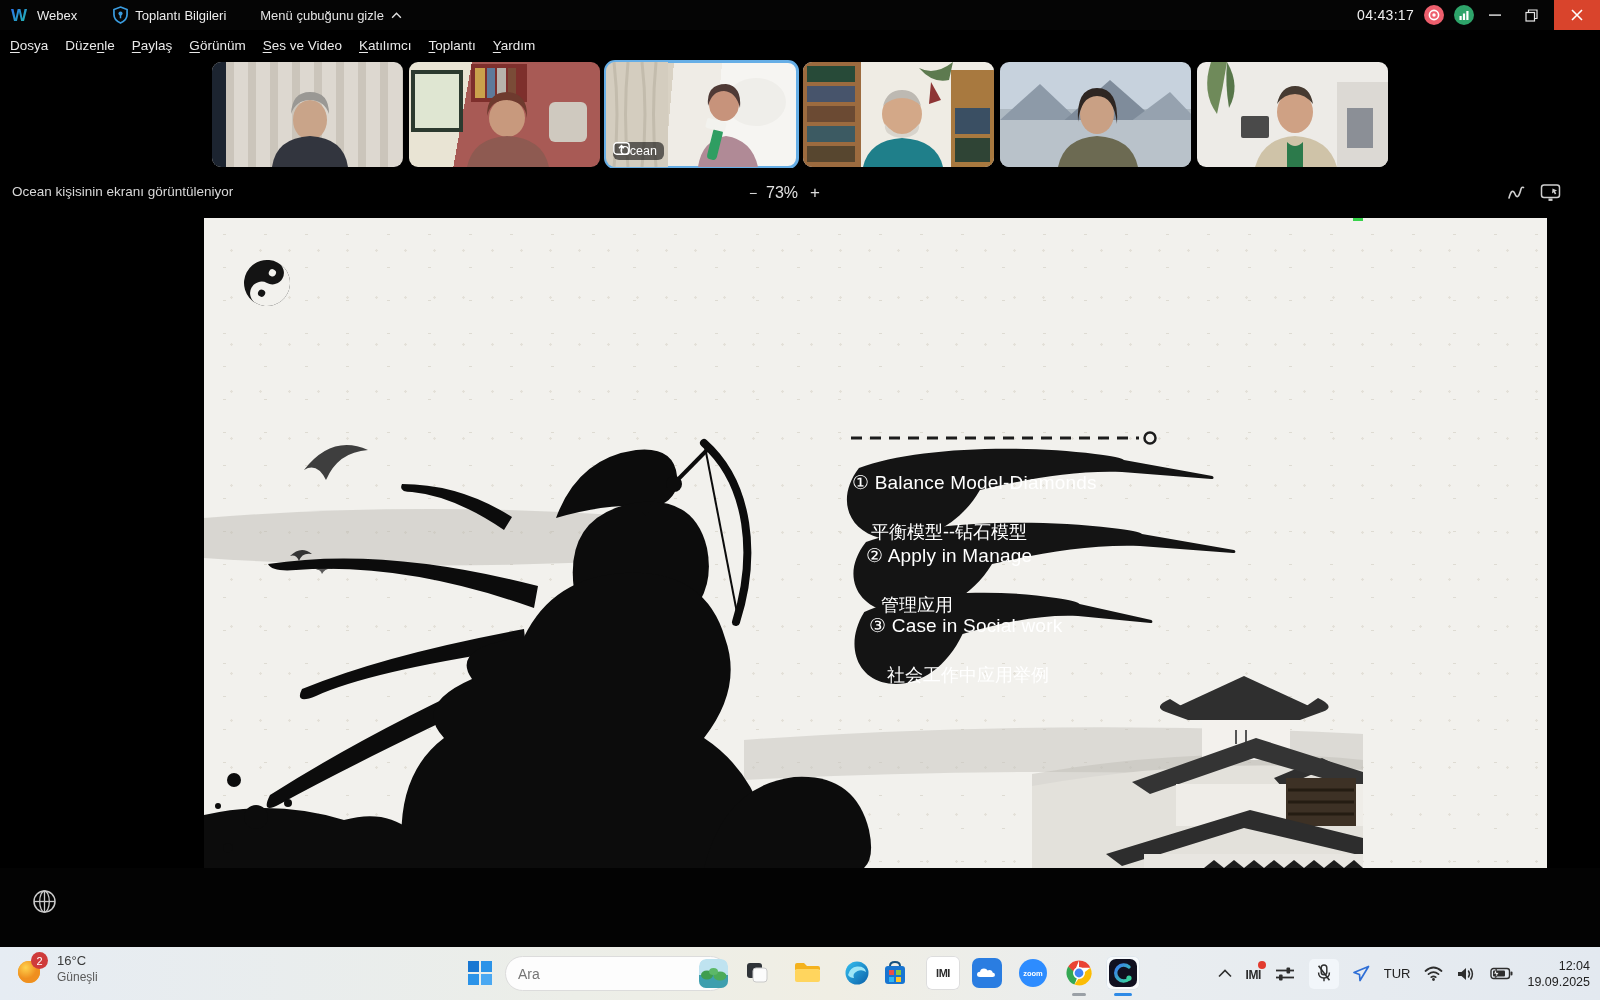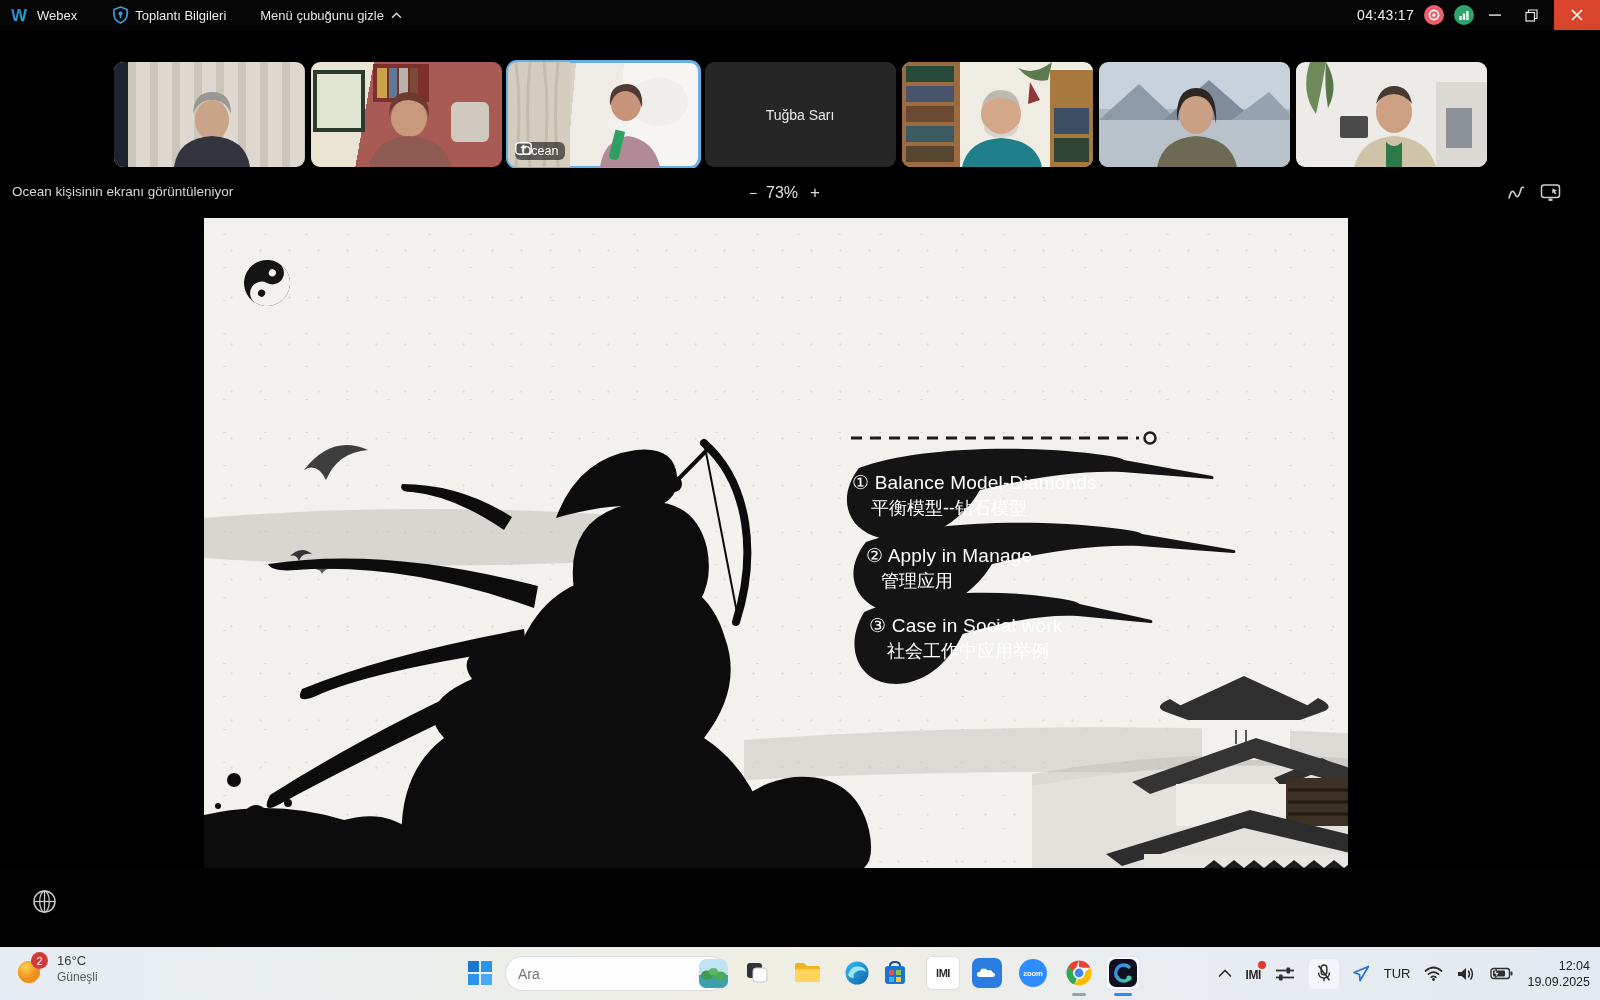--- a/index.html
+++ b/index.html
@@ -40,29 +40,29 @@
                color:#e8e8e8; font-size:14px; background:#262626; }
 
   
   #status-row { left:0; top:168px; width:1452px; height:50px; background:#000; color:#cfcfcf;text-decoration:underline; }
   #status-msg { left:12px; top:16px; font-size:13.5px; color:#d8d8d8; }
   .zoomctl { top:14px; color:#ddd; font-size:14px; width:22px; height:22px; display:flex; align-items:center; justify-content:center; }
   #zoom-level { left:766px; top:16px; font-size:16px; color:#e0e0e0; }
 
   
   #main { left:0; top:218px; width:1600px; height:650px; background:#000; }
-  #slide { left:204px; top:0; width:1144px; height:650px; background:#f2f1ed;
+  #slide { left:204px; top:0; width:1343px; height:650px; background:#f2f1ed;
            background-image: radial-gradient(#dedbd2 1px, transparent 1.2px),
                              radial-gradient(#e3e0d8 1px, transparent 1.2px);
            background-size: 41px 33px, 29px 47px; background-position:0 0, 13px 9px;
            overflow:hidden; }
   #slide-art { position:absolute; left:0; top:0; }
   .agenda-item { position:absolute; color:#fff; }
   .ag-l1 { font-size:19px; letter-spacing:.2px; white-space:nowrap; }
-  .ag-l2 { font-size:18px; margin-top:2px; white-space:nowrap; }
+  .ag-l2 { font-size:18px; margin-top:26px; white-space:nowrap; }
 
   
   #controlbar { left:0; top:868px; width:1600px; height:79px; background:#030303; color:#fff; }
 
   
   #taskbar { left:0; top:947px; width:1600px; height:53px;
              background:linear-gradient(90deg,#e6ecf3 0%,#ecEEe8 36%,#f0eee4 52%,#e9edf0 72%,#e3e9f0 100%);
              background-color:#e9edf2; }
   #weather { left:14px; top:5px; display:flex; align-items:center; gap:9px; }
   #weather-texts { font-size:13px; color:#3a3a3a; line-height:17px; }
@@ -140,20 +140,30 @@
           </svg>
       </span>
       <span id="close-btn" style="background:#d9442c">
         <svg width="12" height="12" viewBox="0 0 12 12">
             <path d="M1 1 L11 11 M11 1 L1 11" stroke="#fff" stroke-width="1.6"></path>
           </svg>
       </span>
     </div>
   </div>
 
+  <div id="menubar" class="abs">
+    <span class="menu-item"><u>D</u>osya</span>
+    <span class="menu-item">Düze<u>n</u>le</span>
+    <span class="menu-item"><u>P</u>aylaş</span>
+    <span class="menu-item"><u>G</u>örünüm</span>
+    <span class="menu-item"><u>S</u>es ve Video</span>
+    <span class="menu-item"><u>K</u>atılımcı</span>
+    <span class="menu-item"><u>T</u>oplantı</span>
+    <span class="menu-item"><u>Y</u>ardım</span>
+  </div>
 
   <div id="filmstrip" class="abs">
 
     <div class="tile" style="background:repeating-linear-gradient(90deg,#ddd8d0 0 14px,#cbc5bb 14px 22px)">
       <svg width="191" height="105" viewBox="0 0 191 105">
         <rect x="0" y="0" width="14" height="105" fill="#1c2430"></rect>
         <ellipse cx="98" cy="58" rx="17" ry="20" fill="#c9a489"></ellipse>
         <path d="M79 52 Q80 30 98 30 Q117 30 117 52 Q112 38 98 38 Q84 38 79 52 Z" fill="#9a9894"></path>
         <path d="M60 105 Q64 76 98 74 Q132 76 136 105 Z" fill="#32353e"></path>
       </svg>
@@ -188,23 +198,20 @@
       </svg>
       <span class="tile-label">
         <span>Ocean</span>
         <svg width="17" height="13" viewBox="0 0 17 13">
           <rect x="0.8" y="0.8" width="15.4" height="11.4" rx="3" fill="none" stroke="#fff" stroke-width="1.4"></rect>
           <path d="M8.5 9.5 V4 M6 6.2 L8.5 3.6 L11 6.2" stroke="#fff" stroke-width="1.4" fill="none"></path>
         </svg>
       </span>
     </div>
 
-    <div class="tile">
-      <div class="name-only">Tuğba Sarı</div>
-    </div>
 
     <div class="tile" style="background:#efece4">
       <svg width="191" height="105" viewBox="0 0 191 105">
         <rect x="0" y="0" width="58" height="105" fill="#9c6b3f"></rect>
         <g>
           <rect x="4" y="4" width="48" height="16" fill="#274a38"></rect>
             <rect x="4" y="24" width="48" height="16" fill="#47546b"></rect>
           <rect x="4" y="44" width="48" height="16" fill="#6b4a33"></rect>
             <rect x="4" y="64" width="48" height="16" fill="#3c5a62"></rect>
           <rect x="4" y="84" width="48" height="16" fill="#57462f"></rect>

